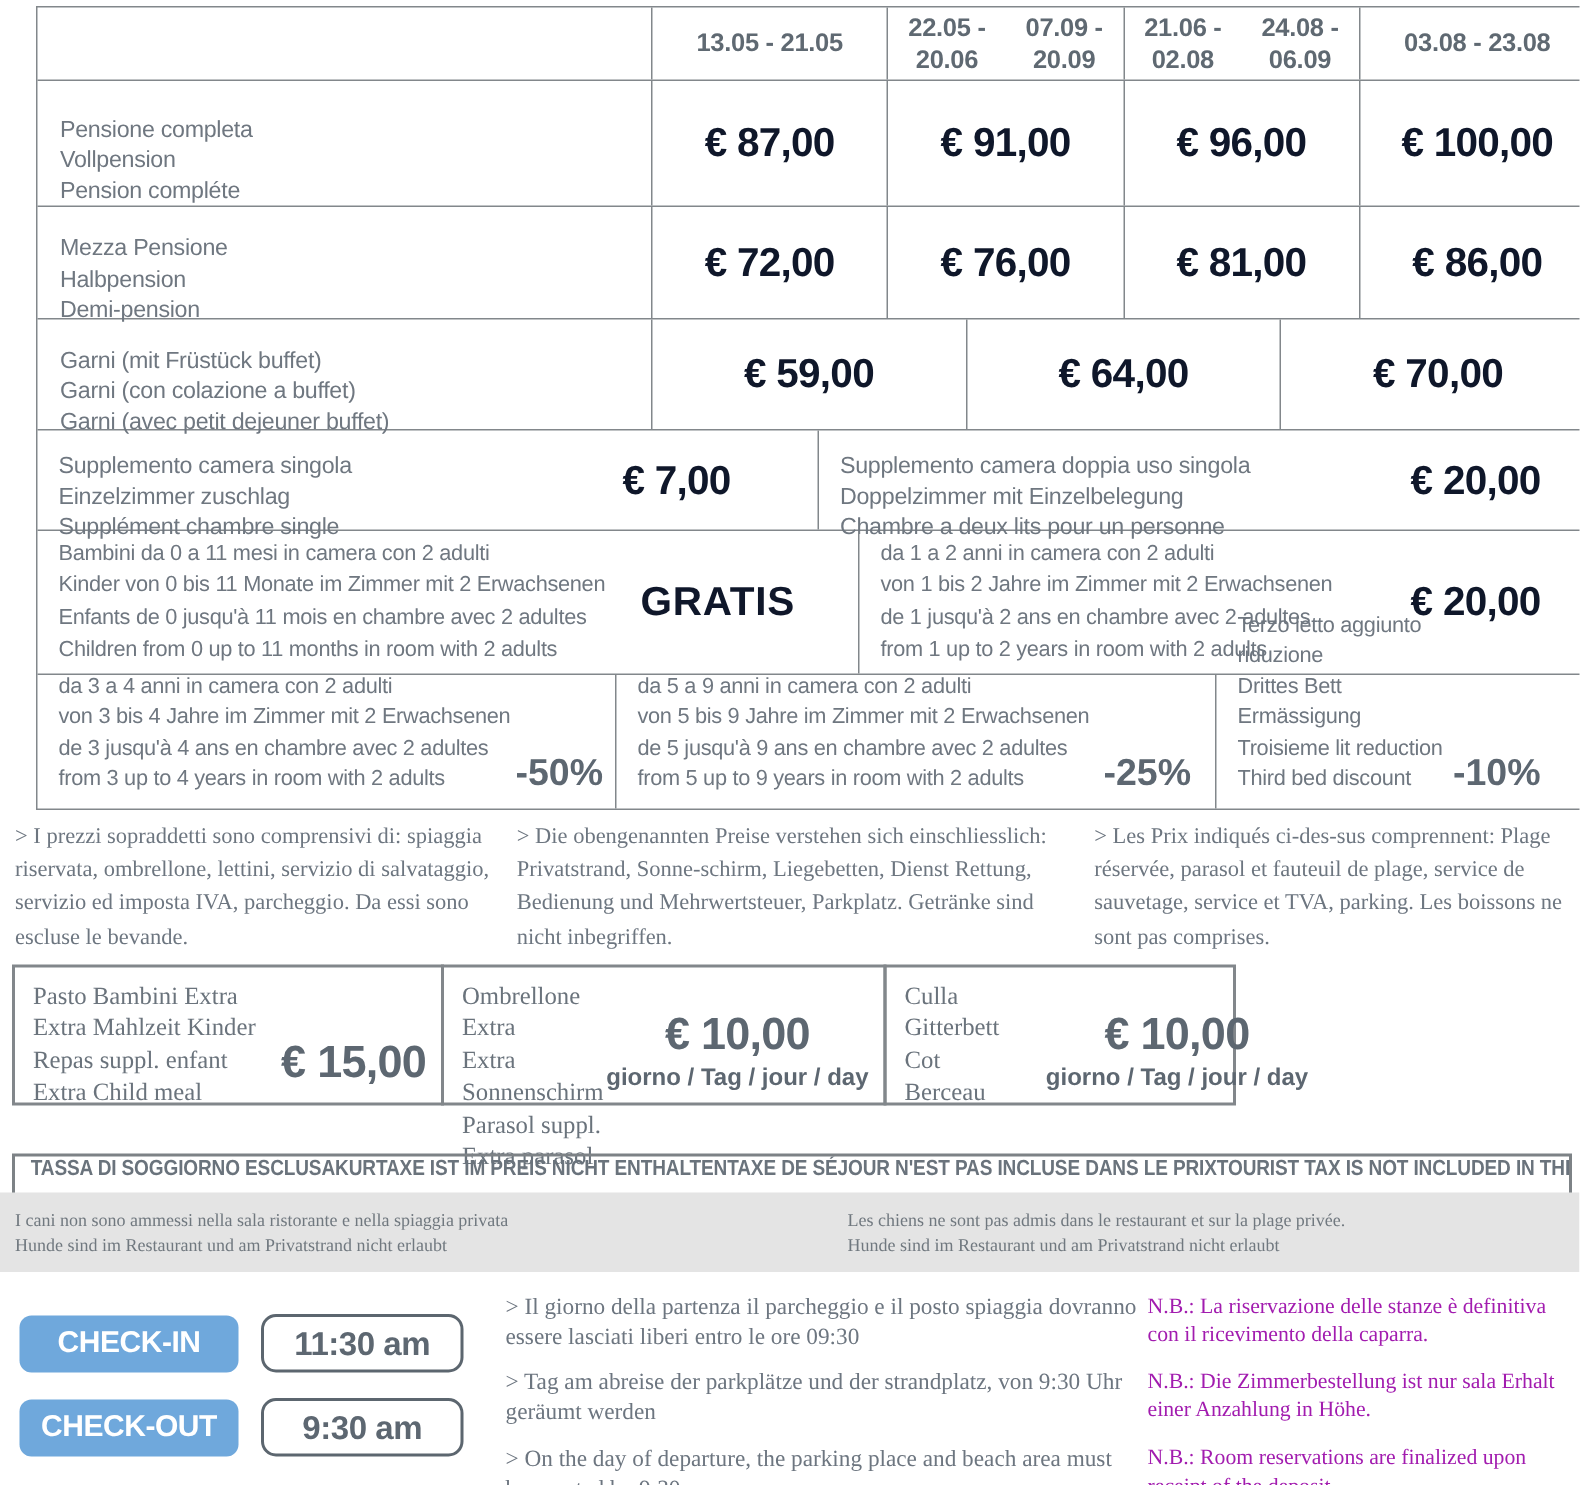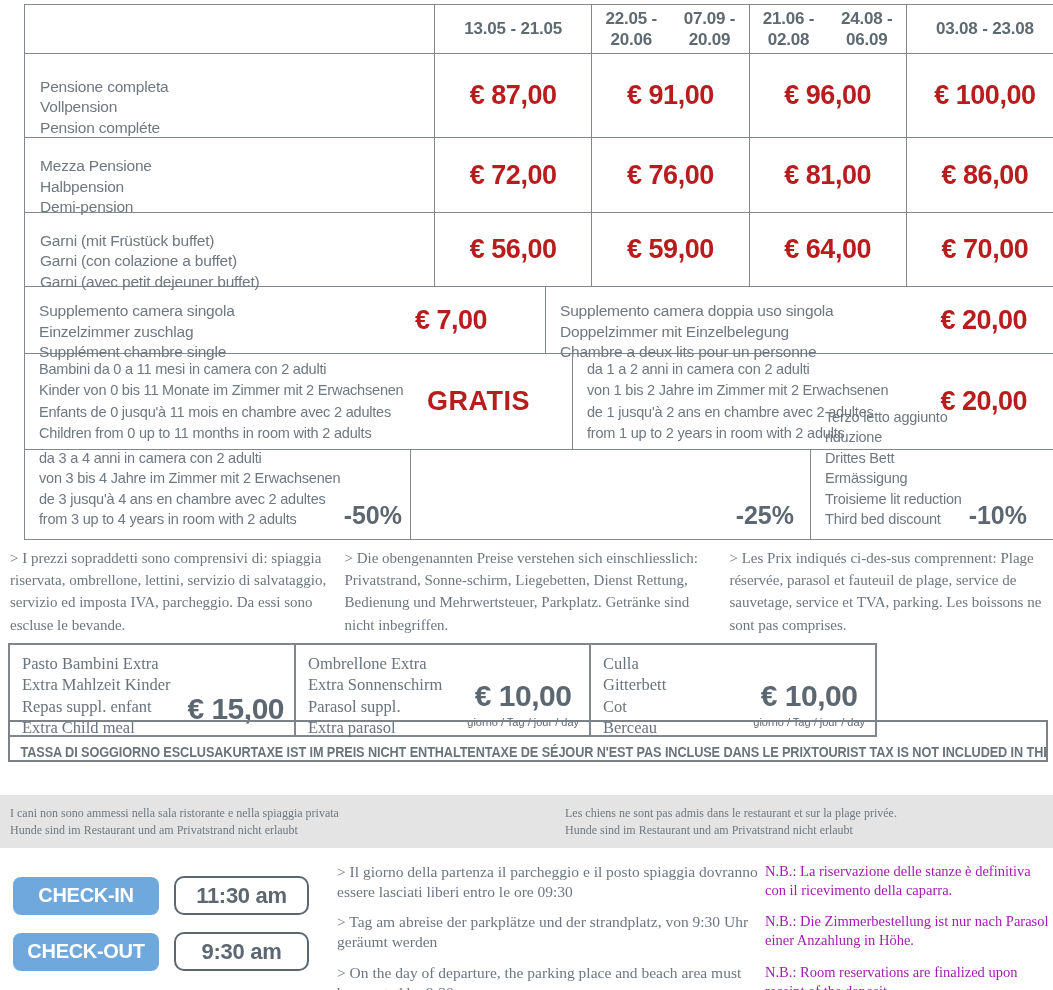--- a/index.html
+++ b/index.html
@@ -23,21 +23,21 @@
   .td { border-left: 1.5px solid #82878b; }
   .td:first-child { border-left: none; }
   .label-col { width: 409px; display: flex; align-items: center; padding-left: 15px; }
   .pcol { flex: 1; display: flex; align-items: center; justify-content: center; text-align: center; }
   .thead { height: 48px; }
   .date { font-size: 17px; font-weight: 600; color: #5f6972; line-height: 1.25; letter-spacing: -0.2px; }
   .row-pc { height: 84px; }
   .row-mp { height: 75px; justify-content: center; }
   .row-ga { height: 74px; }
   .lbl { font-size: 15.5px; line-height: 1.32; color: #6f7780; letter-spacing: -0.2px; margin-top: 24px; }
-  .price { font-size: 27px; font-weight: 600; color: #b91c1c; letter-spacing: -0.5px; white-space: nowrap; }
+  .price { font-size: 27px; font-weight: 600; color: #0f172a; letter-spacing: -0.5px; white-space: nowrap; }
 
   .row-supp { height: 67px; }
   .supp-cell { display: flex; align-items: center; padding-left: 14px; }
   .supp-left { width: 520px; }
   .supp-right { flex: 1; }
   .supp-left .price { margin-left: auto; margin-right: 58px; }
   .supp-right .price { margin-left: auto; margin-right: 36px; }
   .lbl-sm { font-size: 14.5px; line-height: 1.45; color: #6f7780; letter-spacing: -0.2px; }
 
   .row-inf { height: 96px; }
@@ -68,30 +68,30 @@
   .inc-2 { width: 383px; margin-left: 12px; }
   .inc-3 { width: 330px; margin-left: 13px; }
 
   
   .extras { position: absolute; left: 8px; top: 643px; width: 1040px; height: 94px; display: flex; }
   .ebox {
     border: 2px solid #82878b; height: 94px;
     display: flex; align-items: flex-end; padding: 8px 10px 7px 12px;
   }
   .ebox + .ebox { margin-left: -2px; }
-  .ebox-1 { width: 214px; } .ebox-2 { width: 288px; } .ebox-3 { width: 297px; } .ebox-4 { width: 288px; gap: 31px; }
+  .ebox-1 { width: 214px; } .ebox-2 { width: 288px; } .ebox-3 { width: 297px; } .ebox-4 { width: 235px; gap: 31px; }
   .elabel { font-family: "Liberation Serif", serif; font-size: 16.5px; line-height: 1.3; color: #6a737c; align-self: flex-start; flex: 1; }
   .eprice { font-size: 30px; font-weight: 700; color: #5d6771; letter-spacing: -0.5px; white-space: nowrap; margin-bottom: 2px; }
   .epricewrap { display: flex; flex-direction: column; align-items: center; margin-bottom: 0; }
-  .eunit { font-size: 11px; font-weight: 400; color: #5d6771; white-space: nowrap; margin-top: 1px; }
+  .eunit { font-size: 16px; font-weight: 700; color: #5d6771; white-space: nowrap; margin-top: 1px; }
 
   
   .taxbar {
-    position: absolute; left: 8px; top: 720px; width: 1040px; height: 42px;
-    border: 2px solid #7d8286; display: flex; align-items: flex-end; overflow: hidden;
+    position: absolute; left: 8px; top: 769px; width: 1040px; height: 42px;
+    border: 2px solid #7d8286; display: flex; align-items: flex-start; overflow: hidden;
   }
   .tax-inner {
     width: 1168px; transform: scaleX(0.875); transform-origin: 0 50%;
     display: flex; justify-content: space-between; padding: 0 12px;
     font-size: 14.5px; font-weight: 700; color: #6a737c; white-space: nowrap; letter-spacing: -0.1px;
   }
 
   
   .dogsbar {
     position: absolute; left: 0; top: 795px; width: 1053px; height: 53px;
@@ -184,21 +184,20 @@
     </div>
 
     <div class="tr row-ga">
       <div class="td label-col">
         <div class="lbl">
             <div>Garni (mit Früstück buffet)</div>
             <div>Garni (con colazione a buffet)</div>
             <div>Garni (avec petit dejeuner buffet)</div>
           </div>
       </div>
-      <div class="td pcol price">€ 56,00</div>
       <div class="td pcol price">€ 59,00</div>
       <div class="td pcol price">€ 64,00</div>
       <div class="td pcol price">€ 70,00</div>
     </div>
 
     <div class="tr row-supp">
       <div class="td supp-cell supp-left">
         <div class="lbl">
             <div>Supplemento camera singola</div>
             <div>Einzelzimmer zuschlag</div>
@@ -241,20 +240,26 @@
       <div class="td disc-cell disc-1">
         <div class="lbl-sm">
             <div>da 3 a 4 anni in camera con 2 adulti</div>
             <div>von 3 bis 4 Jahre im Zimmer mit 2 Erwachsenen</div>
             <div>de 3 jusqu'à 4 ans en chambre avec 2 adultes</div>
             <div>from 3 up to 4 years in room with 2 adults</div>
           </div>
         <div class="disc-val">-50%</div>
       </div>
       <div class="td disc-cell disc-2">
+        <div class="lbl-sm">
+            <div>da 5 a 9 anni in camera con 2 adulti</div>
+            <div>von 5 bis 9 Jahre im Zimmer mit 2 Erwachsenen</div>
+            <div>de 5 jusqu'à 9 ans en chambre avec 2 adultes</div>
+            <div>from 5 up to 9 years in room with 2 adults</div>
+          </div>
         <div class="disc-val">-25%</div>
       </div>
       <div class="td disc-cell disc-3">
         <div class="lbl-sm">
             <div>Terzo letto aggiunto riduzione</div>
             <div>Drittes Bett Ermässigung</div>
             <div>Troisieme lit reduction</div>
             <div>Third bed discount</div>
           </div>
         <div class="disc-val">-10%</div>
@@ -339,19 +344,19 @@
     </div>
 
     <div class="mid-col">
       <p>&gt;  Il giorno della partenza il parcheggio e il posto spiaggia dovranno essere lasciati liberi entro le ore 09:30</p>
       <p>&gt;  Tag am abreise der parkplätze und der strandplatz, von 9:30 Uhr geräumt werden</p>
       <p>&gt; On the day of departure, the parking place and beach area must be vacated by 9:30 am</p>
     </div>
 
     <div class="nb-col">
       <p>N.B.: La riservazione delle stanze è definitiva con il ricevimento della caparra.</p>
-      <p>N.B.: Die Zimmerbestellung ist nur nach Parasol einer Anzahlung in Höhe.</p>
+      <p>N.B.: Die Zimmerbestellung ist nur sala Erhalt einer Anzahlung in Höhe.</p>
       <p>N.B.: Room reservations are finalized upon receipt of the deposit.</p>
     </div>
 
   </div>
 
 </div>
 
 </body></html>

